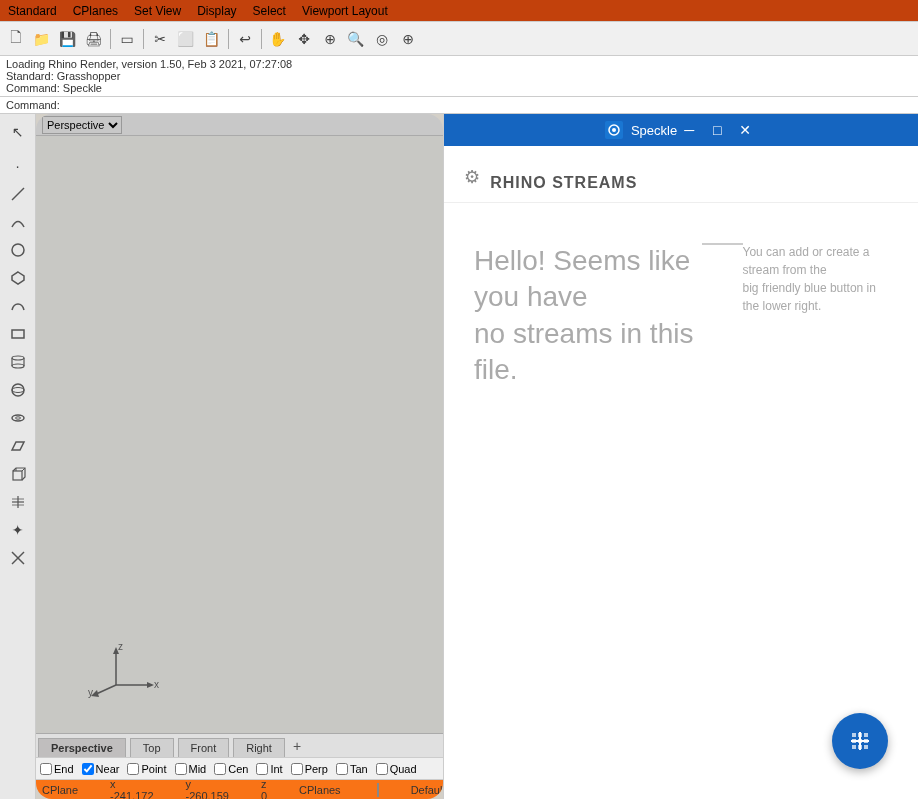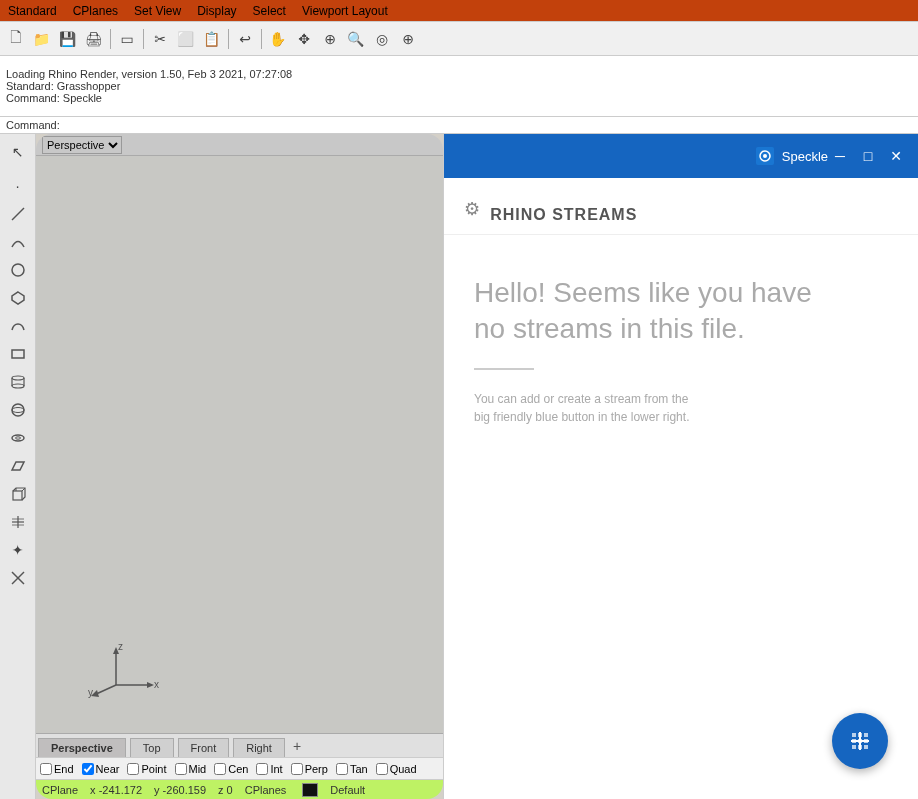--- a/index.html
+++ b/index.html
@@ -84,50 +84,50 @@
     
     .osnap-bar {
       display: flex; align-items: center; background: #f0f0f0; border-top: 1px solid #ccc;
       height: 22px; flex-shrink: 0; padding: 0 4px; gap: 8px; font-size: 11px;
     }
     .osnap-item { display: flex; align-items: center; gap: 2px; cursor: pointer; }
     .osnap-item input[type=checkbox] { width: 12px; height: 12px; cursor: pointer; }
 
     
     .status-bar {
-      display: flex; align-items: center; background: #bef264; border-top: 1px solid #ccc;
-      height: 20px; flex-shrink: 0; padding: 0 6px; font-size: 11px; color: #333; gap: 12px;
+      display: flex; align-items: center; background: #f97316; border-top: 1px solid #ccc;
+      height: 20px; flex-shrink: 0; padding: 0 6px; font-size: 11px; color: #333; gap: 32px;
     }
     .status-swatch {
       width: 16px; height: 14px; background: #111; display: inline-block; border: 1px solid #888; margin-left: 4px;
     }
 
     
     .command-area {
-      background: #fff; border-bottom: 1px solid #ccc; padding: 12px 6px; flex-shrink: 0;
+      background: #fff; border-bottom: 1px solid #ccc; padding: 2px 6px; flex-shrink: 0;
       font-size: 11px; color: #333;
     }
     .command-input-bar {
       background: #fff; border-bottom: 1px solid #ccc; padding: 2px 6px; flex-shrink: 0;
       display: flex; align-items: center; font-size: 11px;
     }
     .command-input-bar span { color: #333; }
     .command-input-bar input {
       border: none; outline: none; font-size: 11px; flex: 1; background: transparent;
     }
 
     
     .speckle-panel {
       width: 475px; flex-shrink: 0; display: flex; flex-direction: column;
       background: #fff; border-left: 1px solid #ccc;
       position: relative;
     }
     .speckle-titlebar {
-      display: flex; align-items: center; justify-content: flex-end;
-      background: #1565c0; height: 44px; padding: 0 10px; flex-shrink: 0;
+      display: flex; align-items: center; justify-content: center;
+      background: #1565c0; height: 32px; padding: 0 10px; flex-shrink: 0;
     }
     .speckle-titlebar-left {
       display: flex; align-items: center; gap: 8px; color: #fff;
     }
     .speckle-title-icon {
       width: 18px; height: 18px; background: #1976d2; border-radius: 2px;
       display: flex; align-items: center; justify-content: center; color: #fff; font-size: 12px;
     }
     .speckle-title-text {
       font-size: 13px; color: #fff; font-weight: 500;
@@ -144,21 +144,21 @@
     .speckle-header {
       display: flex; align-items: center; gap: 10px;
       padding: 16px 20px 10px 20px; border-bottom: 1px solid #eee; flex-shrink: 0;
     }
     .gear-icon { font-size: 18px; color: #888; cursor: pointer; }
     .speckle-header-title {
       font-size: 16px; font-weight: 600; color: #555; letter-spacing: 1px; margin-top: 12px;
     }
 
     .speckle-content {
-      flex: 1; display: flex; flex-direction: column; align-items: flex-start;
+      flex: 1; display: flex; flex-direction: row; align-items: flex-start;
       padding: 40px 30px 30px 30px;
     }
     .speckle-hello {
       font-size: 28px; color: #aaa; font-weight: 300; line-height: 1.3; margin-bottom: 20px;
     }
     .speckle-divider {
       width: 60px; height: 2px; background: #ccc; margin-bottom: 20px;
     }
     .speckle-hint {
       font-size: 12px; color: #aaa; line-height: 1.5;

